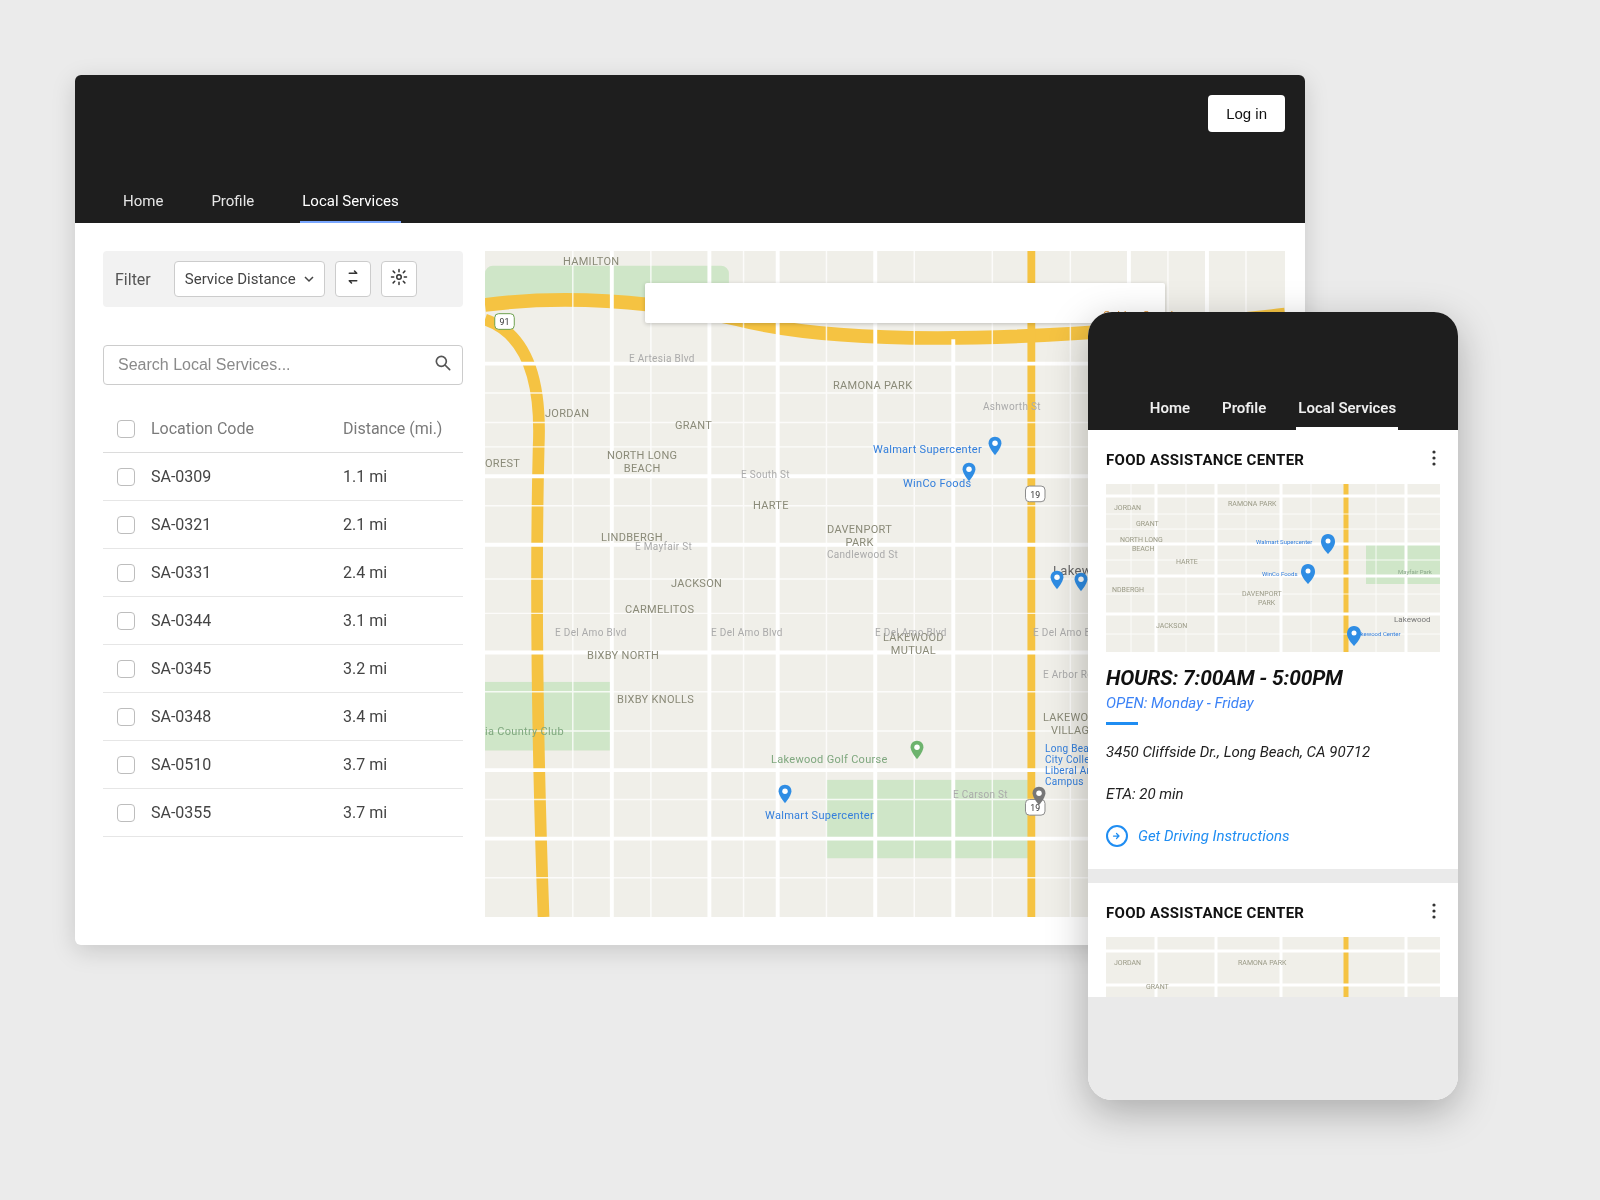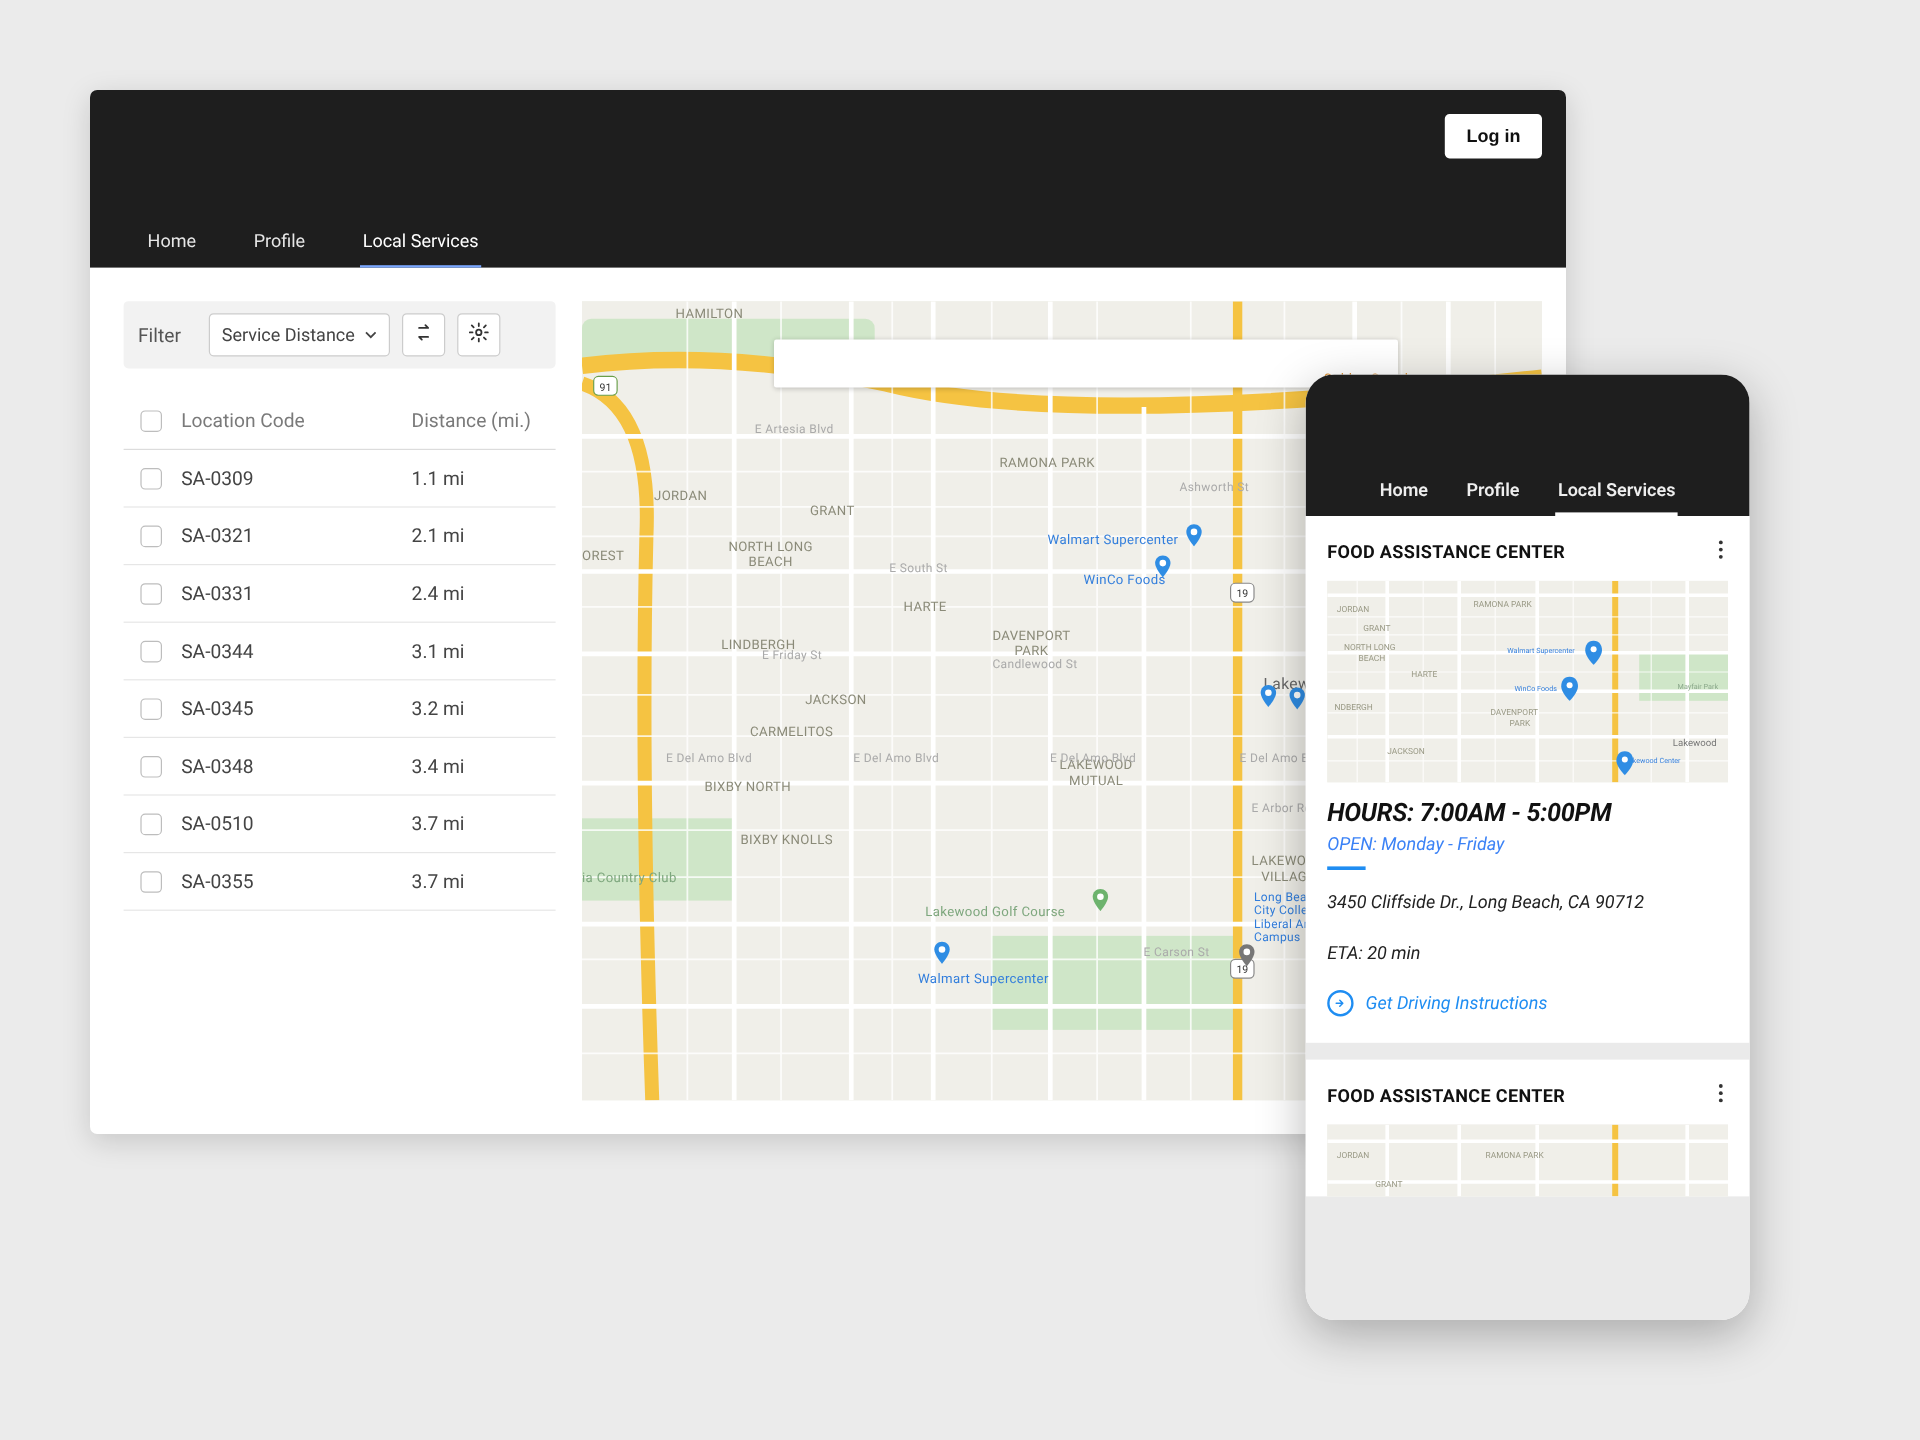--- a/index.html
+++ b/index.html
@@ -32,21 +32,21 @@
   .login-btn {
     position: absolute;
     top: 20px;
     right: 20px;
     background: #fff;
     color: #111;
     border: none;
     border-radius: 4px;
     padding: 10px 18px;
     font-size: 15px;
-    font-weight: 700;
+    font-weight: 400;
     cursor: pointer;
   }
   .d-nav {
     position: absolute;
     bottom: 0;
     left: 0;
     display: flex;
     gap: 48px;
     padding: 0 48px;
     height: 44px;
@@ -411,20 +411,29 @@
           <span>
             <svg width="18" height="18" viewBox="0 0 24 24">
                 <circle cx="12" cy="12" r="3" fill="none" stroke="currentColor" stroke-width="2"></circle>
                 <path d="M12 2v3M12 19v3M4.2 4.2l2.1 2.1M17.7 17.7l2.1 2.1M2 12h3M19 12h3M4.2 19.8l2.1-2.1M17.7 6.3l2.1-2.1" stroke="currentColor" stroke-width="2" stroke-linecap="round"></path>
               </svg>
           </span>
         </div>
       </div>
 
 
+      <div class="search-row">
+        <input class="search-input" placeholder="Search Local Services..." style="">
+        <span class="search-icon">
+          <svg width="20" height="20" viewBox="0 0 24 24">
+              <circle cx="10" cy="10" r="6" fill="none" stroke="currentColor" stroke-width="2"></circle>
+              <path d="M15 15l5 5" stroke="currentColor" stroke-width="2" stroke-linecap="round"></path>
+            </svg>
+        </span>
+      </div>
 
       <div class="tbl">
         <div class="tbl-head">
           <div class="col-chk">
               <div class="chk"></div>
             </div>
           <div class="col-code">Location Code</div>
           <div class="col-dist">Distance (mi.)</div>
         </div>
         <div id="tbl-rows">
@@ -579,21 +588,21 @@
       <div class="map-label park" style="top:474px;left:0px">ia Country Club</div>
       <div class="map-label park" style="top:502px;left:286px">Lakewood Golf Course</div>
       <div class="map-label poi" style="top:192px;left:388px">Walmart Supercenter</div>
       <div class="map-label poi" style="top:558px;left:280px">Walmart Supercenter</div>
       <div class="map-label poi" style="top:226px;left:418px">WinCo Foods</div>
       <div class="map-label store" style="top:58px;left:618px;white-space:pre">Golden Corral
 Buffet &amp; Grill</div>
       <div class="map-label" style="top:150px;left:498px;font-size:10px;color:#aaa">Ashworth St</div>
       <div class="map-label" style="top:102px;left:144px;font-size:10px;color:#aaa">E Artesia Blvd</div>
       <div class="map-label" style="top:218px;left:256px;font-size:10px;color:#aaa">E South St</div>
-      <div class="map-label" style="top:290px;left:150px;font-size:10px;color:#aaa">E Friday St</div>
+      <div class="map-label" style="top:290px;left:150px;font-size:10px;color:#aaa">E Mayfair St</div>
       <div class="map-label" style="top:376px;left:70px;font-size:10px;color:#aaa">E Del Amo Blvd</div>
       <div class="map-label" style="top:376px;left:226px;font-size:10px;color:#aaa">E Del Amo Blvd</div>
       <div class="map-label" style="top:376px;left:390px;font-size:10px;color:#aaa">E Del Amo Blvd</div>
       <div class="map-label" style="top:376px;left:548px;font-size:10px;color:#aaa">E Del Amo Blvd</div>
       <div class="map-label" style="top:298px;left:342px;font-size:10px;color:#aaa">Candlewood St</div>
       <div class="map-label" style="top:418px;left:558px;font-size:10px;color:#aaa">E Arbor Rd</div>
       <div class="map-label" style="top:538px;left:468px;font-size:10px;color:#aaa">E Carson St</div>
       <div class="map-label poi" style="top:492px;left:560px;white-space:pre;font-size:10px">Long Beach
 City College
 Liberal Arts

